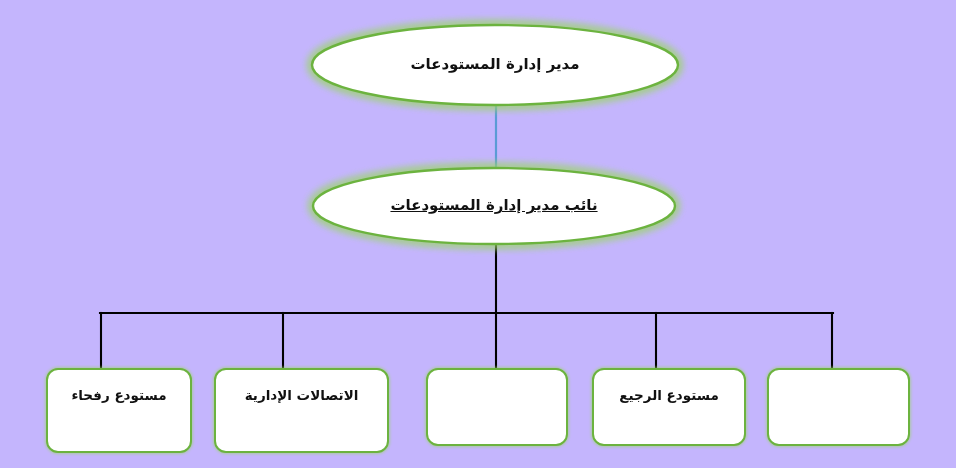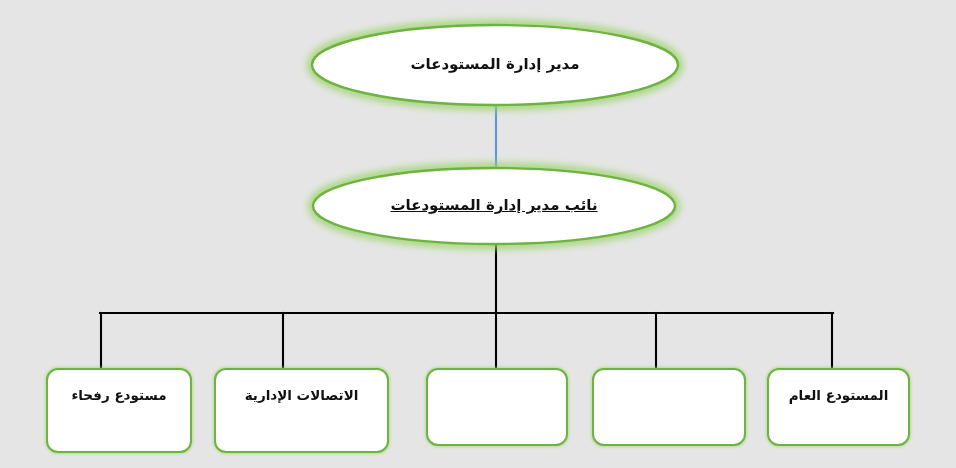--- a/index.html
+++ b/index.html
@@ -7,21 +7,21 @@
     padding: 0;
     background: #ffffff;
   }
   body {
     font-family: "DejaVu Sans", sans-serif;
   }
   #canvas {
     position: relative;
     width: 956px;
     height: 468px;
-    background: #e5e5e5;
+    background: #c4b5fd;
     overflow: hidden;
   }
   #diagram-svg {
     position: absolute;
     left: 0;
     top: 0;
     width: 956px;
     height: 468px;
   }
   .node-label {
@@ -124,22 +124,22 @@
 
   <div class="node-label ellipse-label" style="left:312px; top:45px; width:366px; height:40px;">مدير إدارة المستودعات</div>
 
   <div class="node-label ellipse-label" style="left:313px; top:186px; width:362px; height:40px;text-decoration:underline;">نائب مدير إدارة المستودعات</div>
 
   <div class="node-label box-label" style="left:215px; top:378px; width:173px; height:36px;">الاتصالات الإدارية</div>
 
   <div class="node-label box-label" style="left:47px; top:378px; width:144px; height:36px;">مستودع رفحاء</div>
 
 
+  <div class="node-label box-label" style="left:593px; top:378px; width:152px; height:36px;">مستودع الرجيع</div>
 
-  <div class="node-label box-label" style="left:768px; top:378px; width:141px; height:36px;">المستودع العام</div>
 
   <div class="hit" style="left:312px; top:25px; width:366px; height:80px; border-radius:50%;"></div>
   <div class="hit" style="left:313px; top:168px; width:362px; height:76px; border-radius:50%;"></div>
   <div class="hit" style="left:47px; top:369px; width:144px; height:83px; border-radius:11px;"></div>
   <div class="hit" style="left:215px; top:369px; width:173px; height:83px; border-radius:11px;"></div>
   <div class="hit" style="left:427px; top:369px; width:140px; height:76px; border-radius:11px;"></div>
   <div class="hit" style="left:593px; top:369px; width:152px; height:76px; border-radius:11px;"></div>
   <div class="hit" style="left:768px; top:369px; width:141px; height:76px; border-radius:11px;"></div>
 
 </div>

